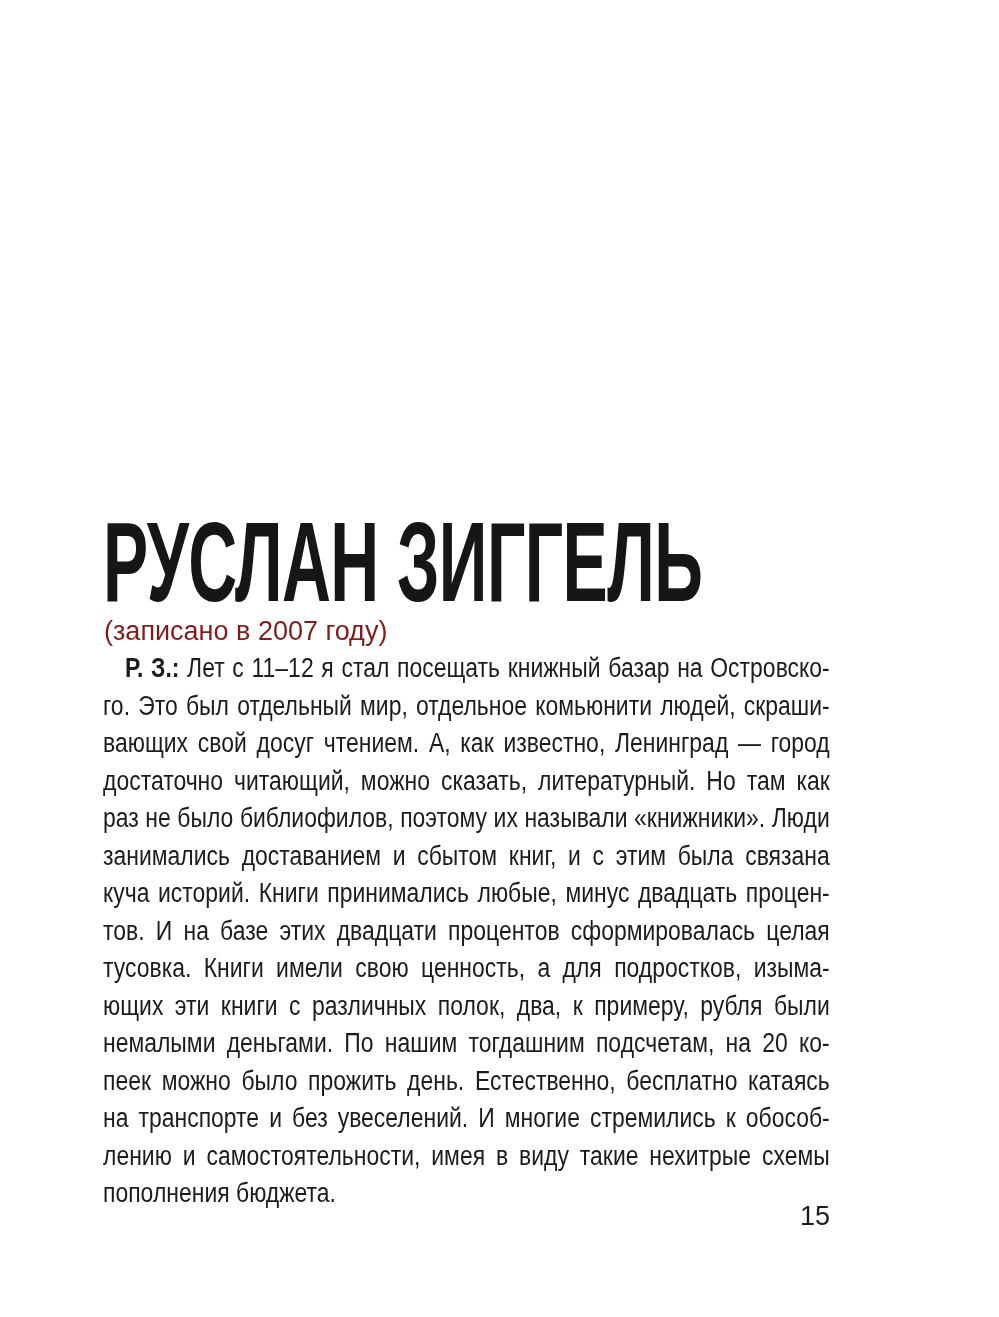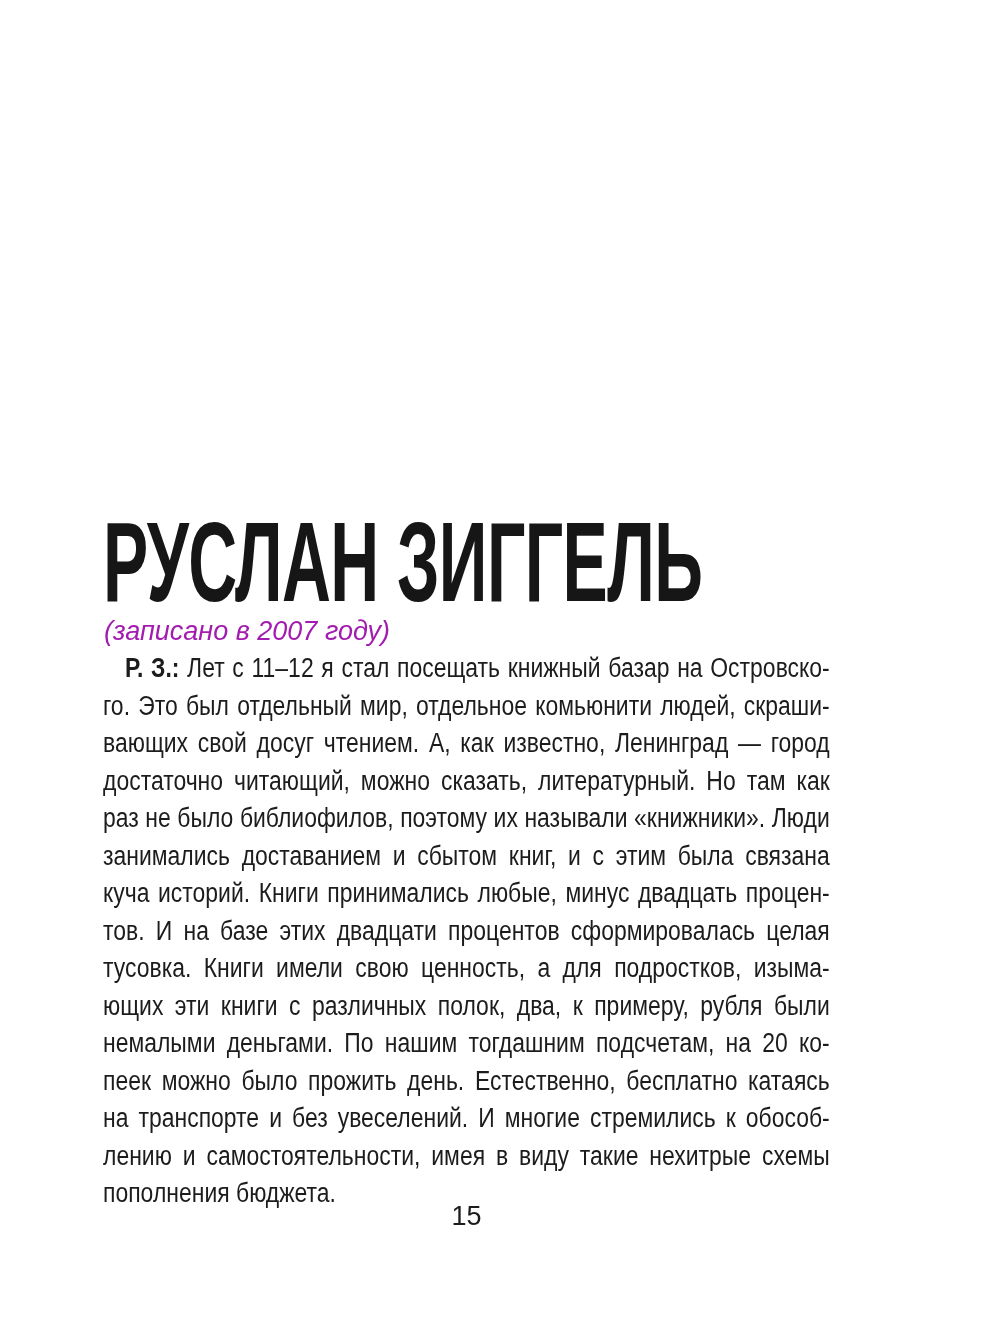--- a/index.html
+++ b/index.html
@@ -33,24 +33,23 @@
     white-space: nowrap;
     color: #161616;
     transform: scaleX(0.60);
     transform-origin: left top;
   }
   .subtitle {
     position: absolute;
     left: 104px;
     top: 615px;
     margin: 0;
-    font-style: italic;
     font-size: 27px;
     line-height: 1.2;
-    color: #a21caf;
+    color: #7f1d1d;
     white-space: nowrap;
   }
   .body-text {
     position: absolute;
     left: 103px;
     top: 650px;
     width: 855px;
     transform: scaleX(0.85);
     transform-origin: left top;
     font-size: 27px;
@@ -70,21 +69,21 @@
     text-align-last: left;
   }
   .body-text .speaker {
     font-weight: 700;
   }
   .page-number {
     position: absolute;
     left: 103px;
     top: 1198px;
     width: 727px;
-    text-align: center;
+    text-align: right;
     font-size: 27px;
     line-height: 37.5px;
     color: #1c1c1c;
   }
 </style>
 </head>
 <body>
 
 <div class="book-page">
 

